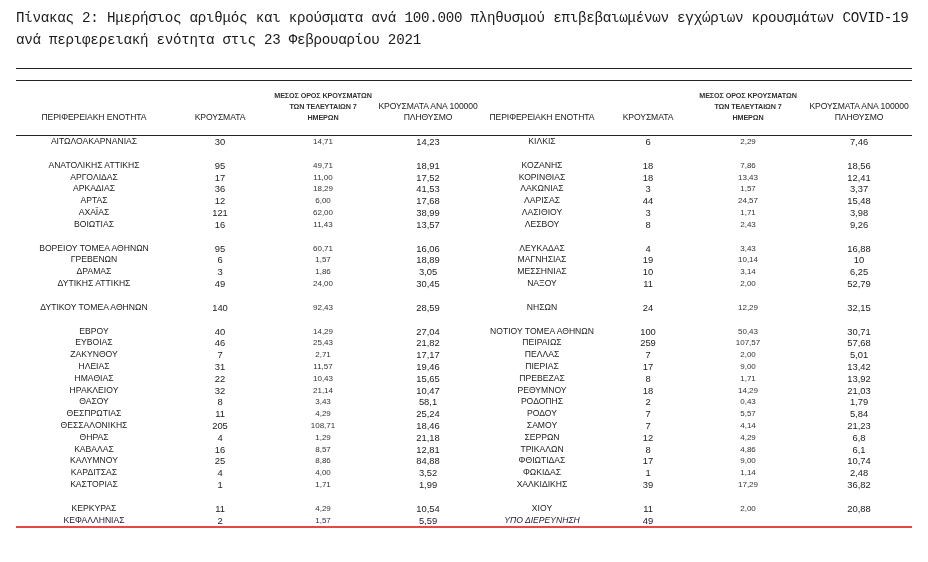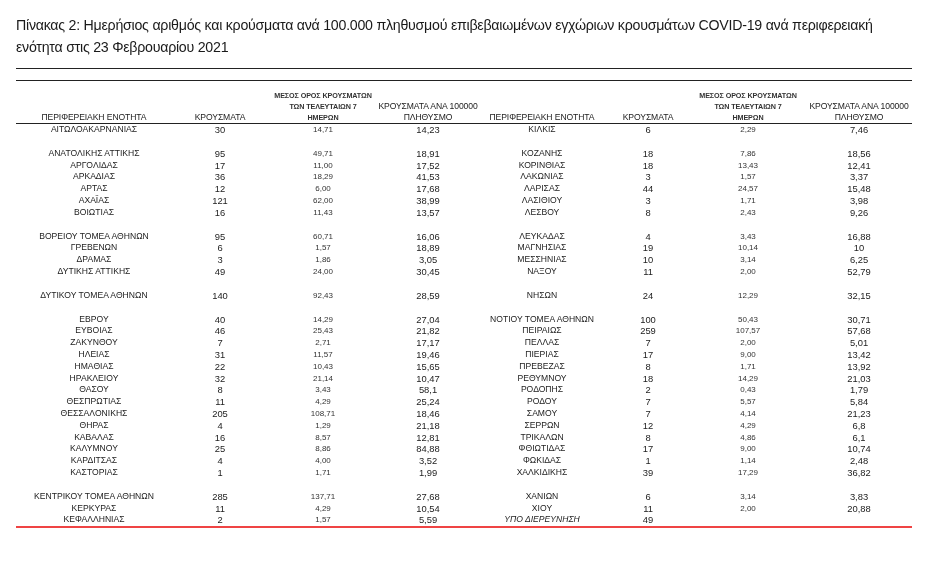--- a/index.html
+++ b/index.html
@@ -1,22 +1,22 @@
 <!DOCTYPE html>
 <html><head>
 <meta charset="utf-8">
 <style>
   html, body { margin:0; padding:0; background:#ffffff; }
   body { width:928px; height:562px; position:relative; overflow:hidden; font-family:"Liberation Sans", sans-serif; color:#1a1a1a; }
-  .title { position:absolute; left:16px; top:14px; width:900px; font-family:Liberation Sans, sans-serif; font-size:14.2px; line-height:22px; letter-spacing:-0.25px; color:#1a1a1a; }
+  .title { position:absolute; left:16px; top:7px; width:900px; font-family:Liberation Mono, monospace; font-size:14.2px; line-height:22px; letter-spacing:-0.25px; color:#1a1a1a; }
   .rule1 { position:absolute; left:16px; top:68px; width:896px; height:0; border-top:1.2px solid #222; }
   .rule2 { position:absolute; left:16px; top:80px; width:896px; height:0; border-top:1.2px solid #222; }
   table.t { position:absolute; left:16px; top:90px; width:896px; border-collapse:collapse; table-layout:fixed; }
   table.t td, table.t th { padding:0; text-align:center; white-space:nowrap; overflow:visible; }
-  table.t thead th { font-weight:normal; font-size:8.6px; line-height:11px; vertical-align:bottom; border-bottom:1.2px solid #222; padding-bottom:0px; color:#222; letter-spacing:-0.1px; }
+  table.t thead th { font-weight:normal; font-size:8.6px; line-height:11px; vertical-align:bottom; border-bottom:1.2px solid #222; padding-bottom:12px; color:#222; letter-spacing:-0.1px; }
   table.t thead th.sm { font-size:7.2px; line-height:11px; font-weight:bold; color:#333; }
   table.t tbody td { font-size:8.6px; height:11.8px; line-height:11.8px; color:#222; }
   table.t tbody td.num { font-size:9.4px; }
   table.t tbody td.avg { font-size:8px; font-weight:normal; color:#333; }
   table.t tbody td.ital { font-style:italic; }
   table.t tbody tr.spacer td { height:12px; }
   table.t tbody tr.last td { border-bottom:2px solid #ef4444; }
   col.c1 { width:156px; } col.c2 { width:96px; } col.c3 { width:110px; } col.c4 { width:100px; }
   col.c5 { width:128px; } col.c6 { width:84px; } col.c7 { width:116px; } col.c8 { width:106px; }
 </style>
@@ -369,30 +369,20 @@
         <td></td>
         <td></td>
         <td></td>
         <td></td>
         <td></td>
         <td></td>
         <td></td>
         <td></td>
       </tr>
       <tr>
-        <td>ΚΕΝΤΡΙΚΟΥ ΤΟΜΕΑ ΑΘΗΝΩΝ</td>
-        <td class="num">285</td>
-        <td class="avg">137,71</td>
-        <td class="num">27,68</td>
-        <td>ΧΑΝΙΩΝ</td>
-        <td class="num">6</td>
-        <td class="avg">3,14</td>
-        <td class="num">3,83</td>
-      </tr>
-      <tr>
         <td>ΚΕΡΚΥΡΑΣ</td>
         <td class="num">11</td>
         <td class="avg">4,29</td>
         <td class="num">10,54</td>
         <td>ΧΙΟΥ</td>
         <td class="num">11</td>
         <td class="avg">2,00</td>
         <td class="num">20,88</td>
       </tr>
       <tr class="last">

